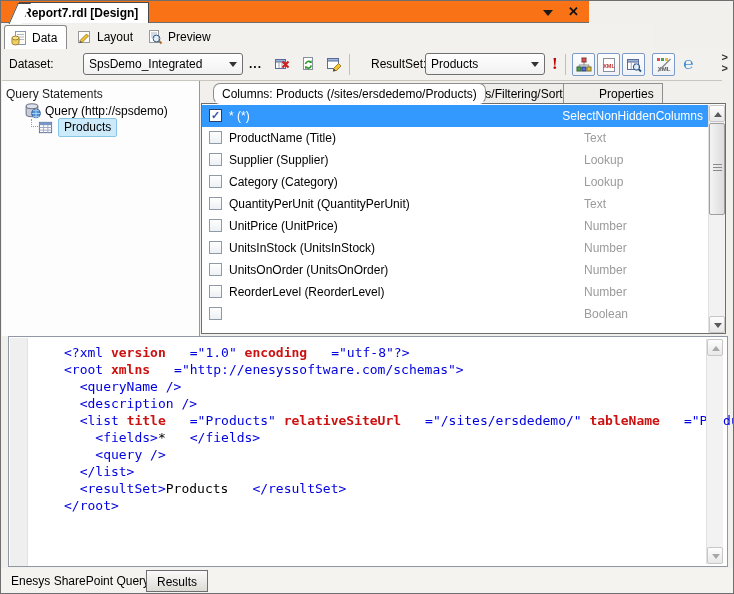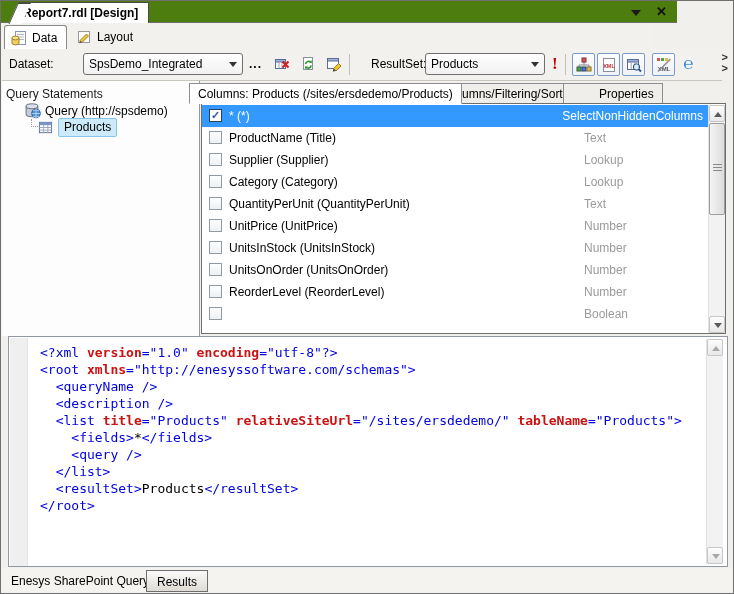--- a/index.html
+++ b/index.html
@@ -1,20 +1,20 @@
 <!DOCTYPE html>
 <html style="--sel-blue: #3399ff; --type-gray: #9b9b9b; --xml-blue: #0000e0; --xml-red: #cc1111; --tree-sel-bg: #cdeafa; --tree-sel-border: #86c7e8;"><head>
 <meta charset="utf-8">
 <style>
   * { margin:0; padding:0; box-sizing:border-box; }
   html,body { width:734px; height:594px; font-family:"Liberation Sans", sans-serif; }
   .window { position:relative; width:734px; height:594px; background:#f2f0ec; border:1px solid #6f6f6f; overflow:hidden; font-size:12px; color:#000; }
 
   
-  .doctab-bar { position:absolute; left:0; top:0; width:676px; height:22px; background:#4d7c0f; border-bottom:1px solid #6e6e6e; }
+  .doctab-bar { position:absolute; left:0; top:0; width:588px; height:22px; background:#f97316; border-bottom:1px solid #6e6e6e; }
   .doctab { position:absolute; left:18px; top:1px; height:21px; background:#fff; border-top:1px solid #4a4a4a; border-right:1px solid #4a4a4a; padding:3px 10px 0 4px; font-weight:bold; }
   .doctab::before { content:''; position:absolute; left:-6px; top:0; width:12px; height:21px; background:#fff; border-left:1px solid #4a4a4a; border-top:1px solid #4a4a4a; transform:skewX(-24deg); }
   .winbtn { position:absolute; top:5px; cursor:default; }
   .tri-down { width:0; height:0; border-left:5px solid transparent; border-right:5px solid transparent; border-top:6px solid #1a1a1a; top:9px; }
   .btn-tablist { right:36px; }
   .btn-close { right:10px; top:3px; font-weight:bold; font-size:13px; color:#111; }
 
   
   .viewtabs { position:absolute; left:0; top:23px; width:653px; height:25px; background:#f3f1ed; }
   .vtab { position:absolute; top:1px; height:24px; padding-top:5px; }
@@ -47,21 +47,21 @@
   .tree-node-root { position:absolute; left:22px; top:21px; }
   .tree-node-root .tlabel2 { position:absolute; left:21px; top:2px; white-space:nowrap; }
   .tree-node-child { position:absolute; left:36px; top:38px; }
   .tree-node-child .ticon { position:absolute; left:0; top:1px; }
   .tree-sel { position:absolute; left:20px; top:-1px; padding:1px 5px 2px 5px; background:var(--tree-sel-bg); border:1px solid var(--tree-sel-border); border-radius:2px; white-space:nowrap; }
   .tree-elbow { position:absolute; left:29px; top:38px; width:7px; height:8px; border-left:1px dotted #9a9a9a; border-bottom:1px dotted #9a9a9a; }
 
   
   .ctab { position:absolute; top:2px; height:21px; padding:3px 8px 0 8px; background:#f0eeea; border:1px solid #8e8e8e; white-space:nowrap; z-index:1; }
   .ctab-active { background:#fff; border-bottom:1px solid #fff; z-index:3; }
-  .ctab1 { left:187px; }
+  .ctab1 { left:211px;border-radius:7px; }
   .ctab2 { left:433px; }
   .ctab3 { left:561px;padding-left:35px; }
 
   
   .col-list { position:absolute; left:199px; top:22px; width:525px; height:231px; background:#fff; border:1px solid #6e6e6e; z-index:2; }
   .col-rows { position:absolute; left:0; top:1px; width:506px; }
   .col-row { position:relative; height:22px; }
   .col-row.sel { background:var(--sel-blue); color:#fff; }
   .cb { position:absolute; left:7px; top:4px; width:13px; height:13px; background:linear-gradient(#fefefe,#edf1f4); border:1px solid #8e9aa5; font-size:11px; line-height:11px; text-align:center; color:#3a57ad; font-weight:bold; }
   .col-row.sel .cb { border-color:#2b3f66; background:#fff; }
@@ -80,21 +80,21 @@
   .list-scroll { right:0; top:1px; height:228px; }
   .xml-scroll { right:4px; top:2px; height:225px; }
   .xml-scroll .sb-tri-up { border-bottom-color:#a8a8a8; }
   .xml-scroll .sb-tri-down { border-top-color:#a8a8a8; }
 
   
   .xmlbox { position:absolute; left:7px; top:335px; width:720px; height:231px; background:#fff; border:1px solid #9097a5; }
   .xml-gutter { position:absolute; left:1px; top:1px; width:18px; height:228px; background:#efefef; border-right:1px solid #e2e2e2; }
   .xml-code { position:absolute; left:31px; top:7px; font-family:"DejaVu Sans Mono", monospace; font-size:13px; line-height:17px; }
   .xline { white-space:pre; }
-  .tok-b { color:var(--xml-blue); }
+  .tok-b { color:var(--xml-blue);margin-left:24px; }
   .tok-r { color:var(--xml-red);font-weight:bold; }
   .tok-k { color:#000; }
 
   
   .bottom-bar { position:absolute; left:0; top:567px; width:732px; height:26px; background:#f5f3ef; }
   .btab-active { position:absolute; left:10px; top:6px; }
   .btab-results { position:absolute; left:145px; top:2px; height:22px; padding:4px 10px 0 10px; background:linear-gradient(#fafafa,#dedbd5); border:1px solid #6e6e6e; }
 </style>
 </head>
 <body>
@@ -127,20 +127,33 @@
       <span class="vicon">
         <svg width="16" height="16" viewBox="0 0 16 16">
             <rect x="2.5" y="2.5" width="11" height="11" fill="#fff" stroke="#999"></rect>
             <path d="M4 11.5 L10.5 5 L12.5 7 L6 13.5 Z" fill="#f4c430" stroke="#8a6d1a" stroke-width="0.8"></path>
             <path d="M4 11.5 L6 13.5 L3.2 14.2 Z" fill="#555"></path>
           </svg>
       </span>
       <span class="vlabel">Layout</span>
     </div>
     <span class="vsep" style="left:136px;"></span>
+    <div class="vtab vtab-preview">
+      <span class="vicon">
+        <svg width="16" height="16" viewBox="0 0 16 16">
+            <rect x="2.5" y="1.5" width="9" height="12" fill="#fff" stroke="#999"></rect>
+            <line x1="4" y1="4" x2="10" y2="4" stroke="#aab4c4"></line>
+            <line x1="4" y1="6" x2="10" y2="6" stroke="#aab4c4"></line>
+            <line x1="4" y1="8" x2="8" y2="8" stroke="#aab4c4"></line>
+            <circle cx="9.5" cy="9.5" r="3.4" fill="#cfe4f7" fill-opacity="0.6" stroke="#335a88"></circle>
+            <line x1="12" y1="12" x2="14.5" y2="14.5" stroke="#a66d2a" stroke-width="2"></line>
+          </svg>
+      </span>
+      <span class="vlabel">Preview</span>
+    </div>
   </div>
 
   <div class="toolbar">
     <span class="tlabel" style="left:8px;">Dataset:</span>
     <div class="combo" style="left:82px; width:160px;">
       <span>SpsDemo_Integrated</span>
       <span class="carrow"></span>
     </div>
     <span class="tlabel browse" style="left:248px;">...</span>
     <div class="tbtn" style="left:269px;">

